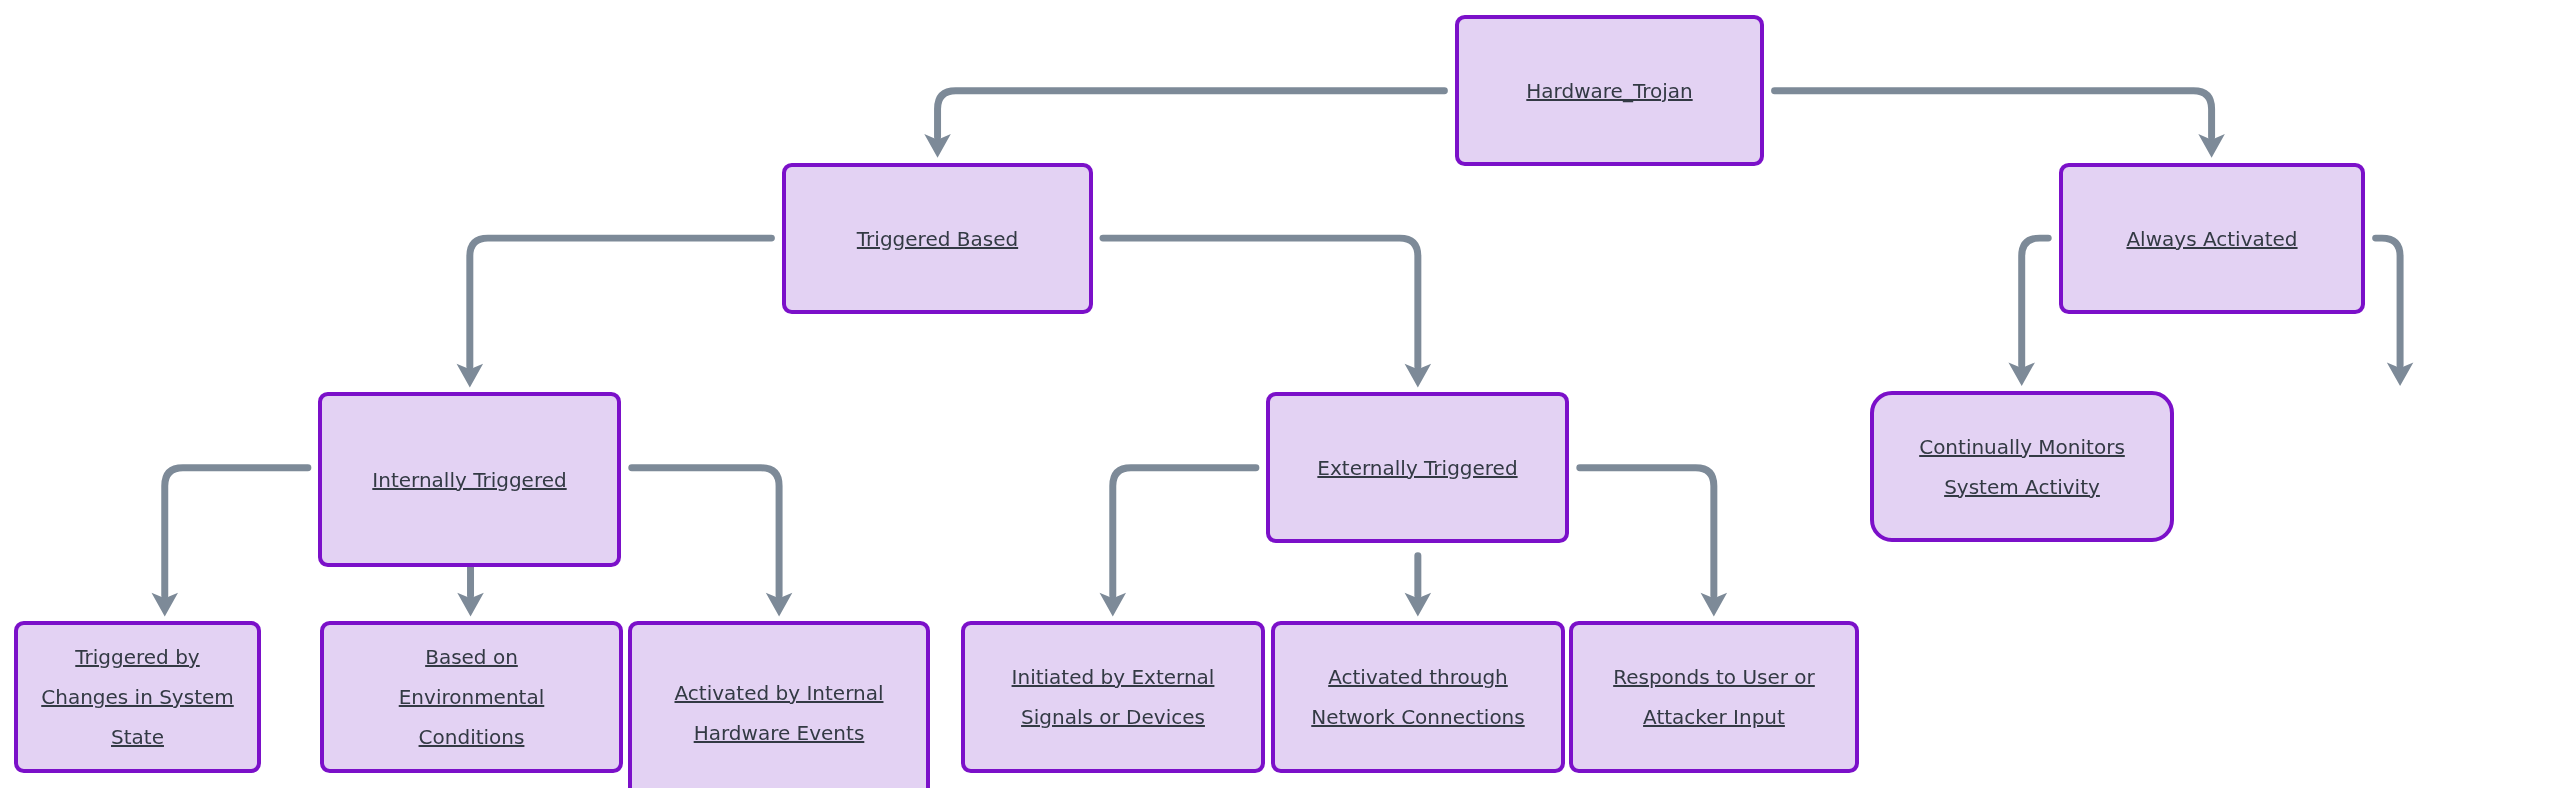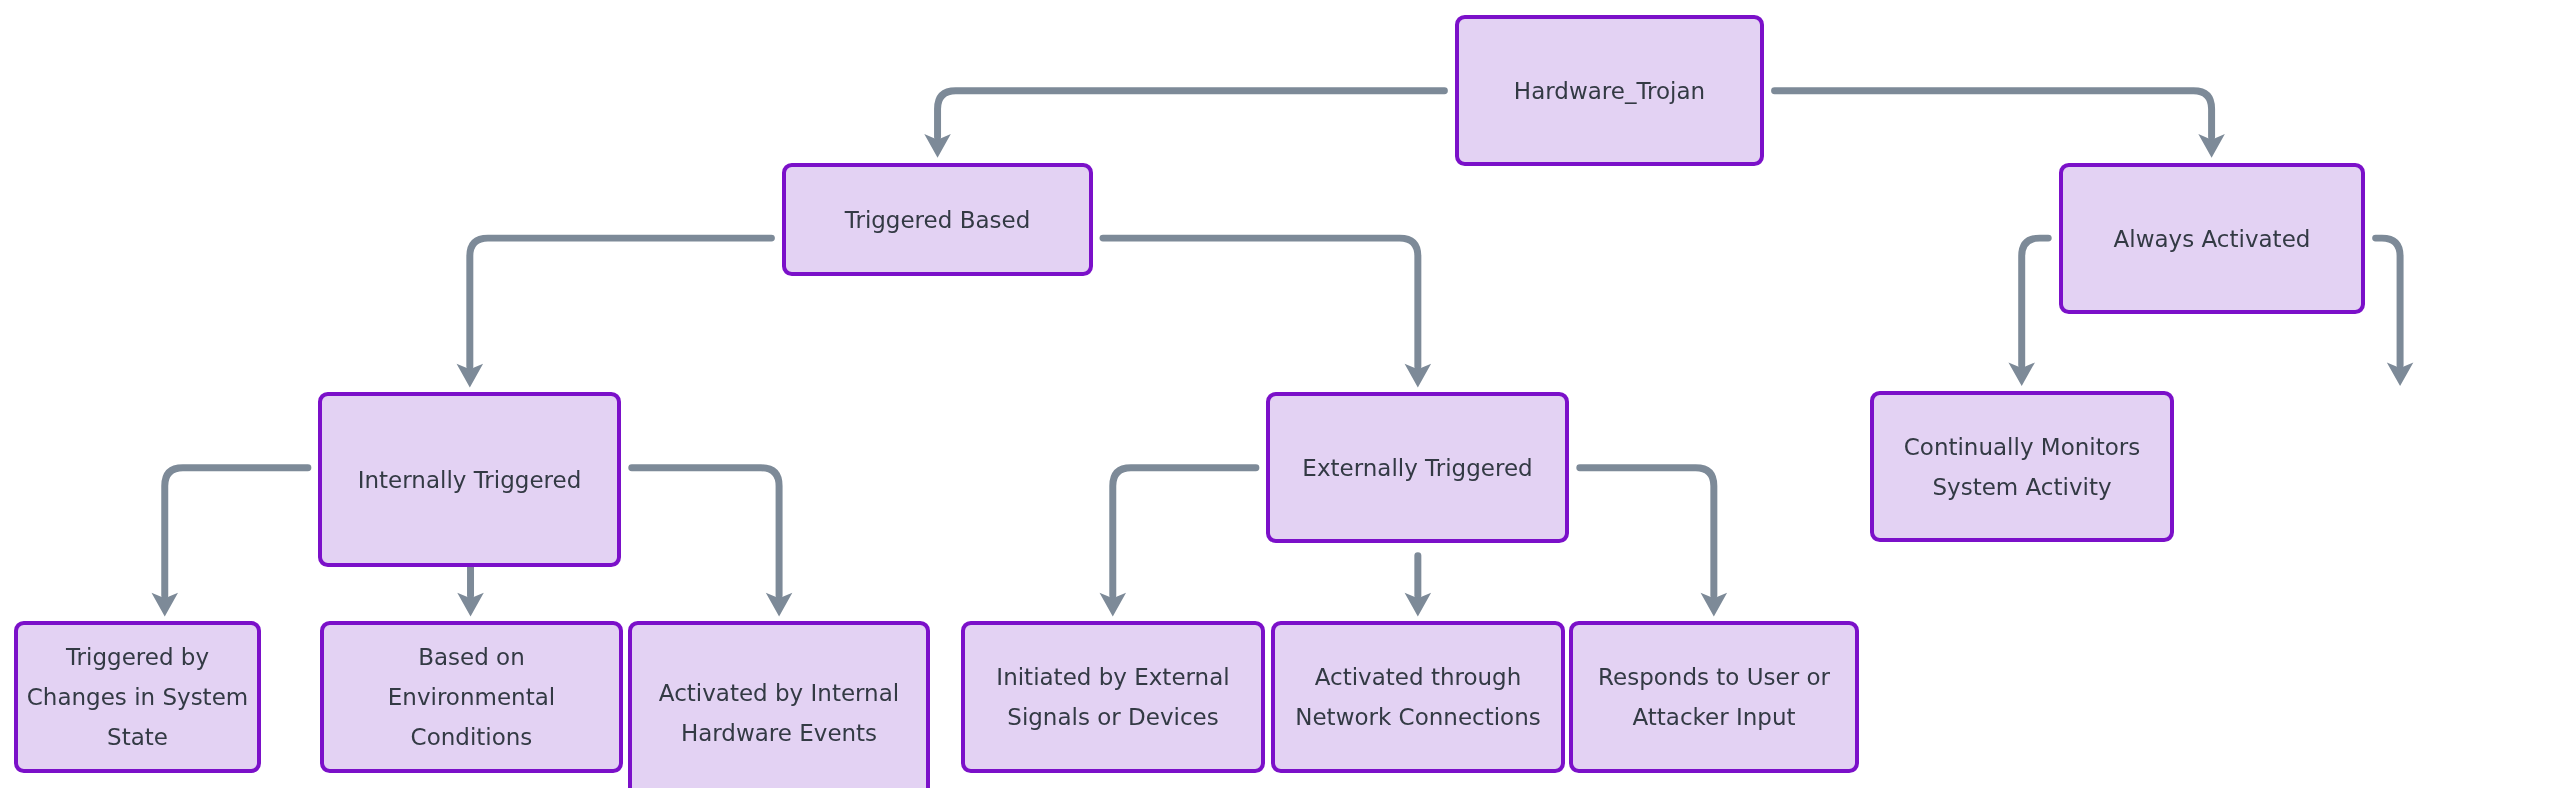--- a/index.html
+++ b/index.html
@@ -28,25 +28,26 @@
   .arrow-head{fill:var(--edge-color);stroke:none;}
   .node{
     position:absolute;
     box-sizing:border-box;
     background:var(--node-fill);
     border:4.9px solid var(--node-border);
     border-radius:9.8px;
     color:var(--text-color);
     display:flex;align-items:center;justify-content:center;
     text-align:center;
-    font-size:23px;
+    font-size:20px;
     line-height:40px;
     white-space:pre-line;
     padding:0 5.6px;
     z-index:1;
+    text-decoration:underline;
   }
 </style>
 </head>
 <body>
 
 <div id="canvas">
 
   <svg id="edges" width="2576" height="789" viewBox="0 0 3690 1130">
 
     <path class="edge-path" d="M 2069 130 L 1369 130 Q 1343 130 1343 156 L 1343 196"></path>
@@ -81,29 +82,29 @@
 
     <path class="edge-path" d="M 2031 796 L 2031 853"></path>
     <polygon class="arrow-head" points="2012,849 2031,883 2050,849 2031,857"></polygon>
 
     <path class="edge-path" d="M 2263 670 L 2429 670 Q 2455 670 2455 696 L 2455 853"></path>
     <polygon class="arrow-head" points="2436,849 2455,883 2474,849 2455,857"></polygon>
   </svg>
 
   <div class="node" style="left:1455px;top:15.4px;width:309px;height:151px;">Hardware_Trojan</div>
 
-  <div class="node" style="left:782px;top:163px;width:311px;height:113px;">Triggered Based</div>
+  <div class="node" style="left:782px;top:163px;width:311px;height:151px;">Triggered Based</div>
 
   <div class="node" style="left:2059px;top:163px;width:306px;height:151px;">Always Activated</div>
 
   <div class="node" style="left:318px;top:392px;width:303px;height:175px;">Internally Triggered</div>
 
   <div class="node" style="left:1266px;top:392px;width:303px;height:151px;">Externally Triggered</div>
 
-  <div class="node" style="left:1870px;top:391px;width:304px;height:151px;">Continually Monitors
+  <div class="node" style="left:1870px;top:391px;width:304px;height:151px;border-radius:22px;">Continually Monitors
 System Activity</div>
 
 
   <div class="node" style="left:14px;top:621px;width:247px;height:152px;">Triggered by
 Changes in System
 State</div>
 
   <div class="node" style="left:320px;top:621px;width:303px;height:152px;">Based on
 Environmental
 Conditions</div>

